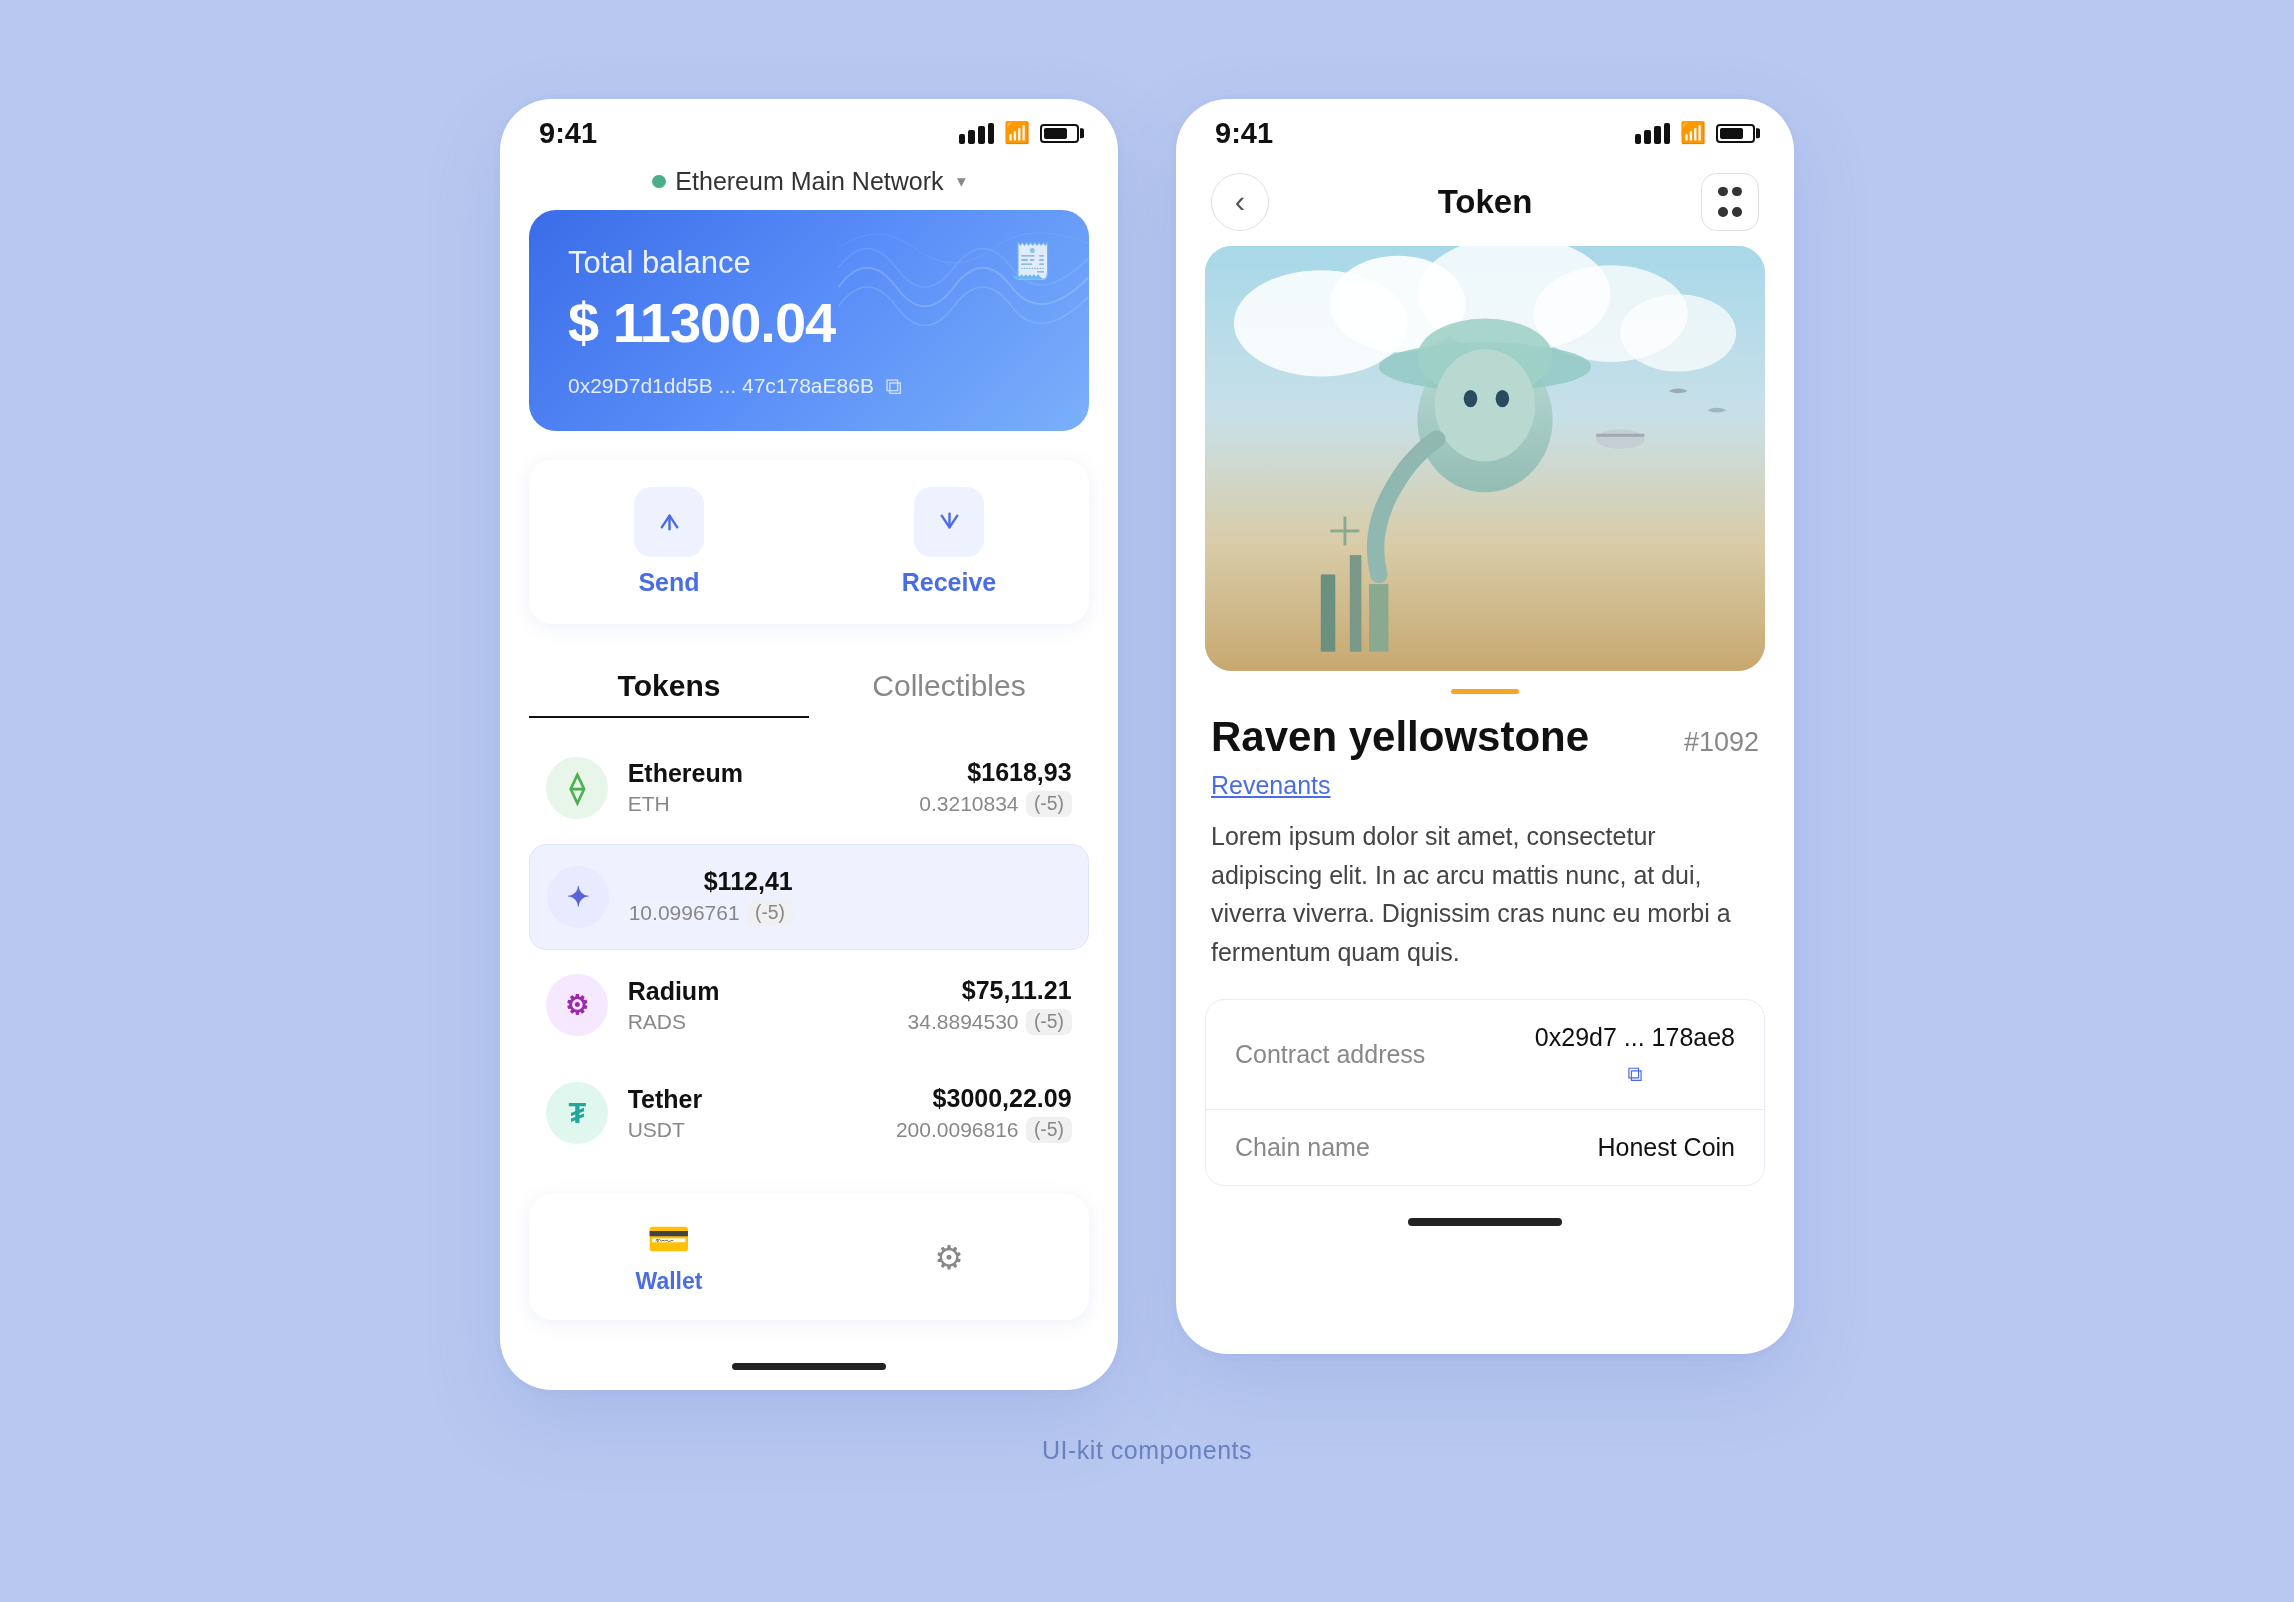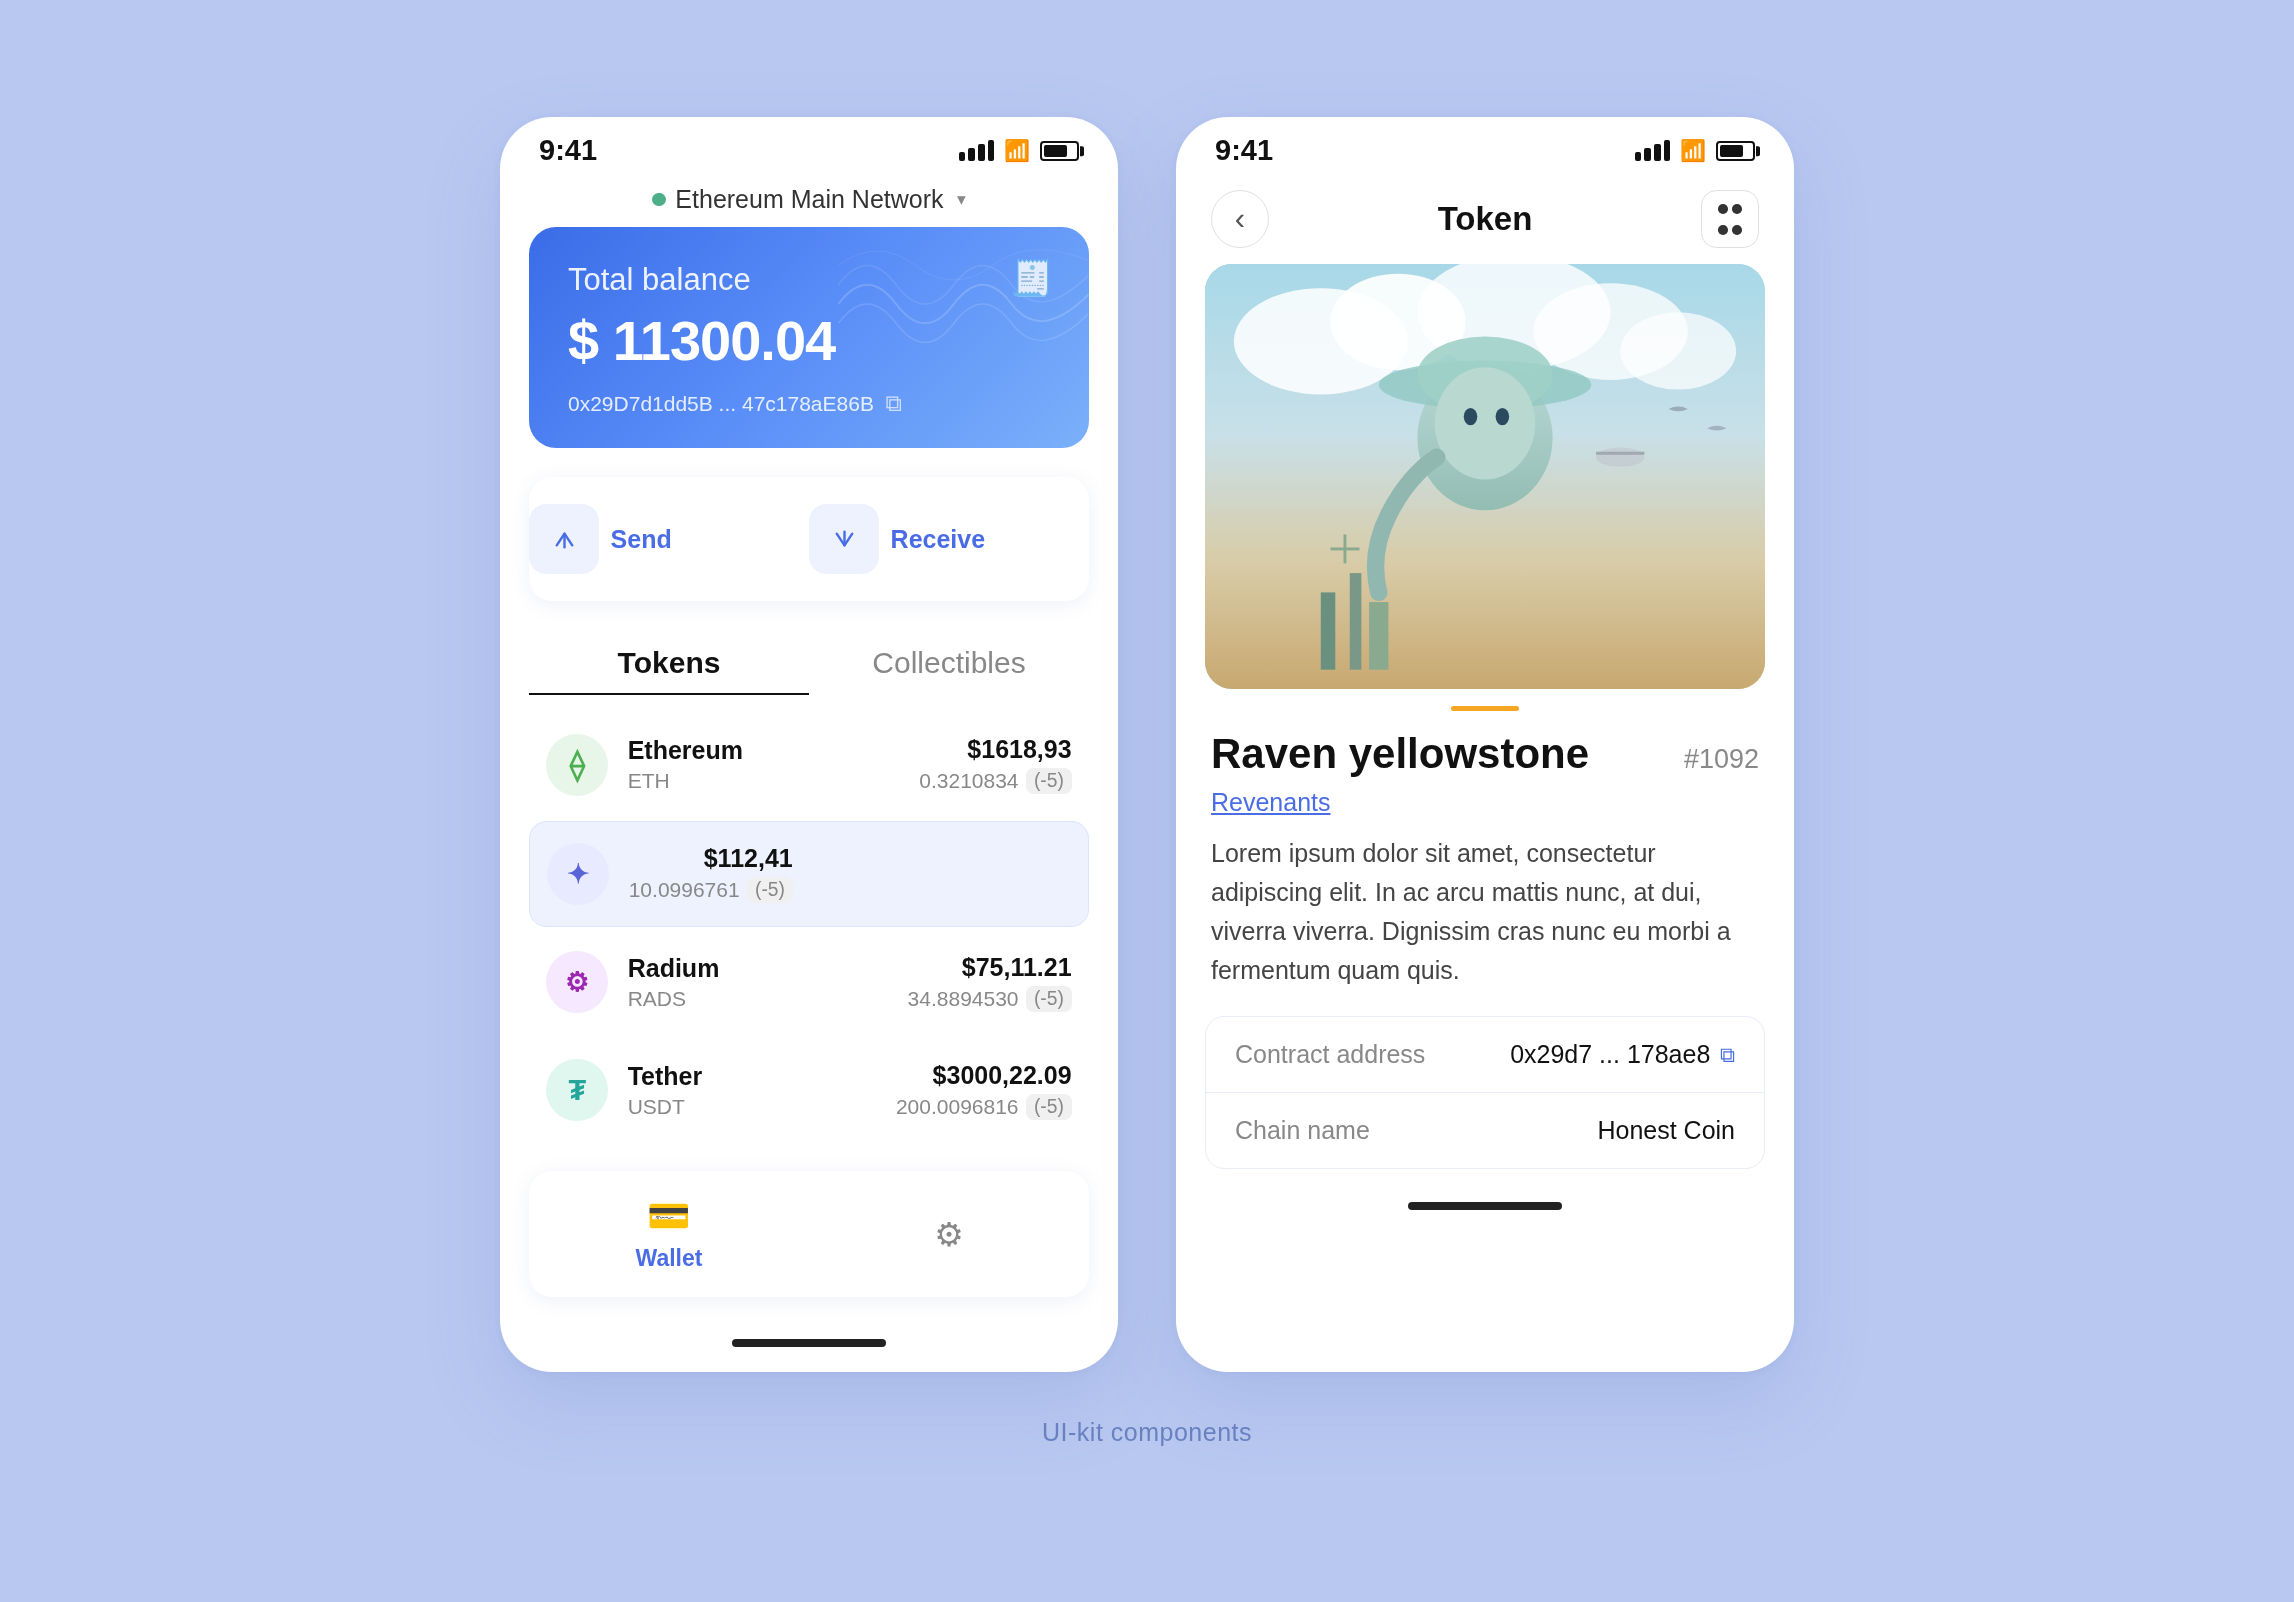--- a/index.html
+++ b/index.html
@@ -119,21 +119,21 @@
       display: flex;
       margin: 29px 29px 0 29px;
       background: #fff;
       border-radius: 23px;
       box-shadow: 0 3.9px 19.3px rgba(100,120,200,0.1);
       padding: 27px 0;
     }
     .action-btn {
       flex: 1;
       display: flex;
-      flex-direction: row;
+      flex-direction: column;
       align-items: center;
       gap: 11.6px;
       cursor: pointer;
       border: none; background: none;
     }
     .action-btn-icon {
       width: 70px; height: 70px;
       background: #eef2ff;
       border-radius: 17.4px;
       display: flex; align-items: center; justify-content: center;
@@ -252,21 +252,21 @@
       border: 1.9px solid #e8ecf8; border-radius: 19.3px;
       overflow: hidden;
     }
     .contract-row {
       display: flex; align-items: center; justify-content: space-between;
       padding: 23px 29px;
       font-size: 25px;
     }
     .contract-row:first-child { border-bottom: 1.4px solid #e8ecf8; }
     .contract-label { color: #888; font-weight: 500; }
-    .contract-value { color: #111; font-weight: 500; display: flex; align-items: center; gap: 9.7px; }
+    .contract-value { color: #111; font-weight: 500; display: flex; align-items: center; gap: 9.7px; flex-direction: column; }
     .copy-icon-sm { font-size: 21px; color: #4a6de5; cursor: pointer; }
 
     .footer-label {
       text-align: center;
       font-size: 25px;
       color: #6a82c0;
       margin-top: 39px;
       letter-spacing: 0.5px;
     }
   </style>

